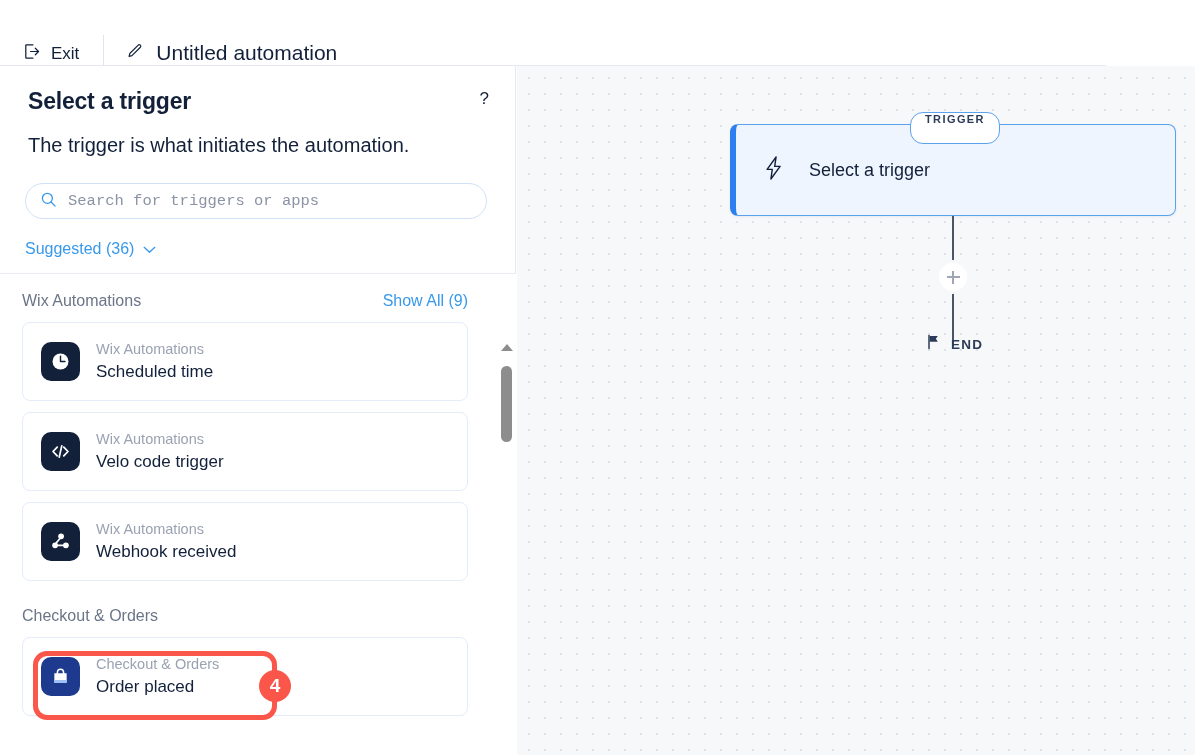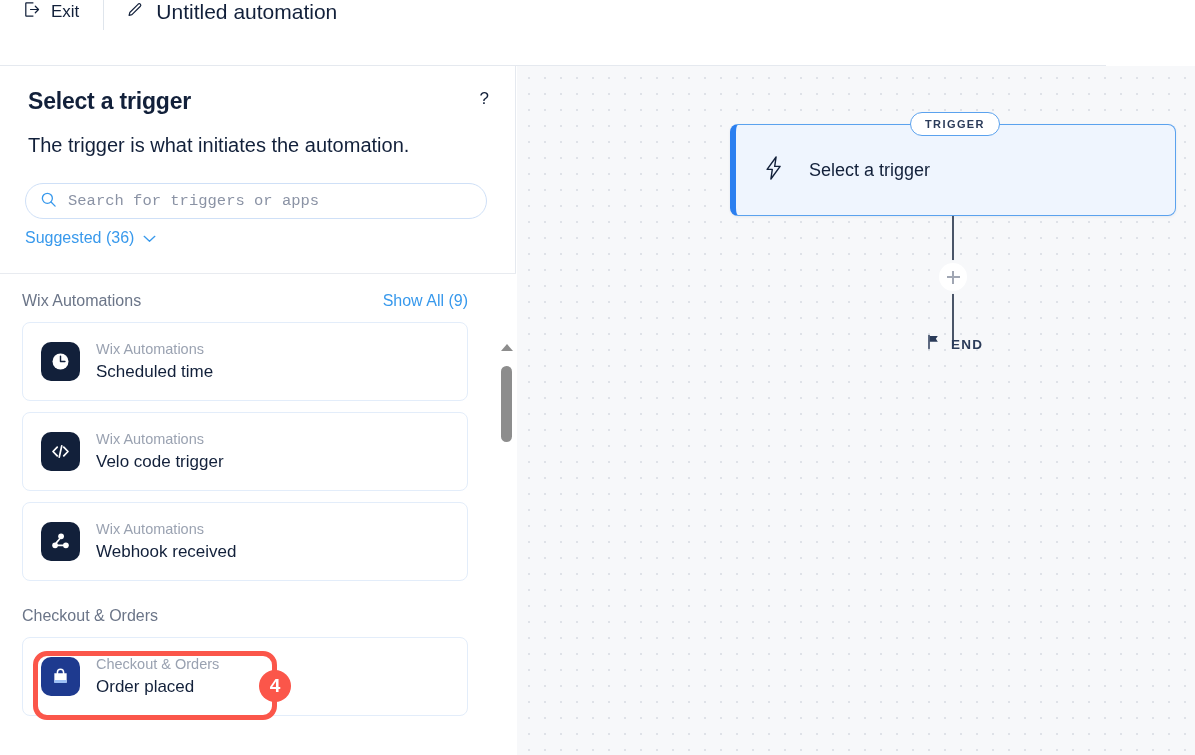--- a/index.html
+++ b/index.html
@@ -8,21 +8,21 @@
     font-family: "Liberation Sans", sans-serif;
     background: #ffffff;
     overflow: hidden;
   }
   .app { position: relative; width: 1195px; height: 755px; }
 
   
   .header {
     position: absolute; left: 0; top: 0; width: 1106px; height: 66px;
     background: #fff; border-bottom: 1px solid #e5e9ef;
-    display: flex; align-items: flex-start;
+    display: flex; align-items: flex-end;
   }
   .exit-btn {
     display: flex; align-items: center; gap: 10px;
     margin-left: 22px; cursor: pointer; color: #12203a;
   }
   .exit-label { font-size: 17px; color: #12203a; }
   .hdr-divider { width: 1px; height: 30px; background: #dfe5ec; margin: 0 22px 0 24px; }
   .doc-title-wrap { display: flex; align-items: center; gap: 12px; cursor: pointer; }
   .doc-title { font-size: 21px; color: #12203a; }
 
@@ -43,21 +43,21 @@
     border: 1px solid #cfe0f7; border-radius: 20px;
     display: flex; align-items: center; padding: 0 14px; background: #fff;
   }
   .search-box input {
     border: 0; outline: none; flex: 1; margin-left: 11px;
     font-size: 15.5px; color: #3b4c63; background: transparent;
     font-family: Liberation Mono, monospace;
   }
   .search-box input::placeholder { color: #8b93a5; }
   .suggested {
-    margin: 10px 0 0 25px; display: inline-flex; align-items: center; gap: 9px;
+    margin: 21px 0 0 25px; display: inline-flex; align-items: center; gap: 9px;
     color: #3899ec; font-size: 16px; cursor: pointer;
   }
   .suggested-sep { position: absolute; left: 0; top: 207px; width: 516px; height: 1px; background: #e8ebf0; }
 
   
   .list {
     position: absolute; left: 0; top: 208px; width: 516px; height: 481px;
     overflow: hidden; background: #fff;
   }
   .list-inner { padding: 18px 48px 10px 22px; }
@@ -104,23 +104,23 @@
     overflow: hidden;
   }
   .trigger-card {
     position: absolute; left: 213px; top: 58px; width: 446px; height: 92px;
     background: #eff5fe; border: 1px solid #5ba2ee; border-left: 6px solid #2b7ff0;
     border-radius: 8px; display: flex; align-items: center; gap: 24px;
     padding-left: 26px; box-shadow: 0 1px 3px rgba(20,40,80,0.07); cursor: pointer;
   }
   .trigger-text { font-size: 18px; color: #12203a; }
   .trigger-pill {
-    position: absolute; left: 393px; top: 46px; height: 24px;
+    position: absolute; left: 393px; top: 46px; height: 32px;
     padding: 0 14px; background: #fff; border: 1px solid #5ba2ee;
-    border-radius: 13px; display: flex; align-items: center; justify-content: center;
+    border-radius: 13px; display: flex; align-items: flex-start; justify-content: center;
     font-size: 11px; font-weight: bold; letter-spacing: 1.4px; color: #2b3b59;
   }
   .connector { position: absolute; left: 435px; top: 150px; width: 1.6px; height: 130px; background: #4a5568; }
   .plus-btn {
     position: absolute; left: 422px; top: 197px; width: 28px; height: 28px;
     background: #fff; border-radius: 50%; display: flex; align-items: center;
     justify-content: center; cursor: pointer; box-shadow: 0 0 0 3px #f7f8fa;
   }
   .plus-btn::before, .plus-btn::after {
     content: ""; position: absolute; background: #a0a6b3;

